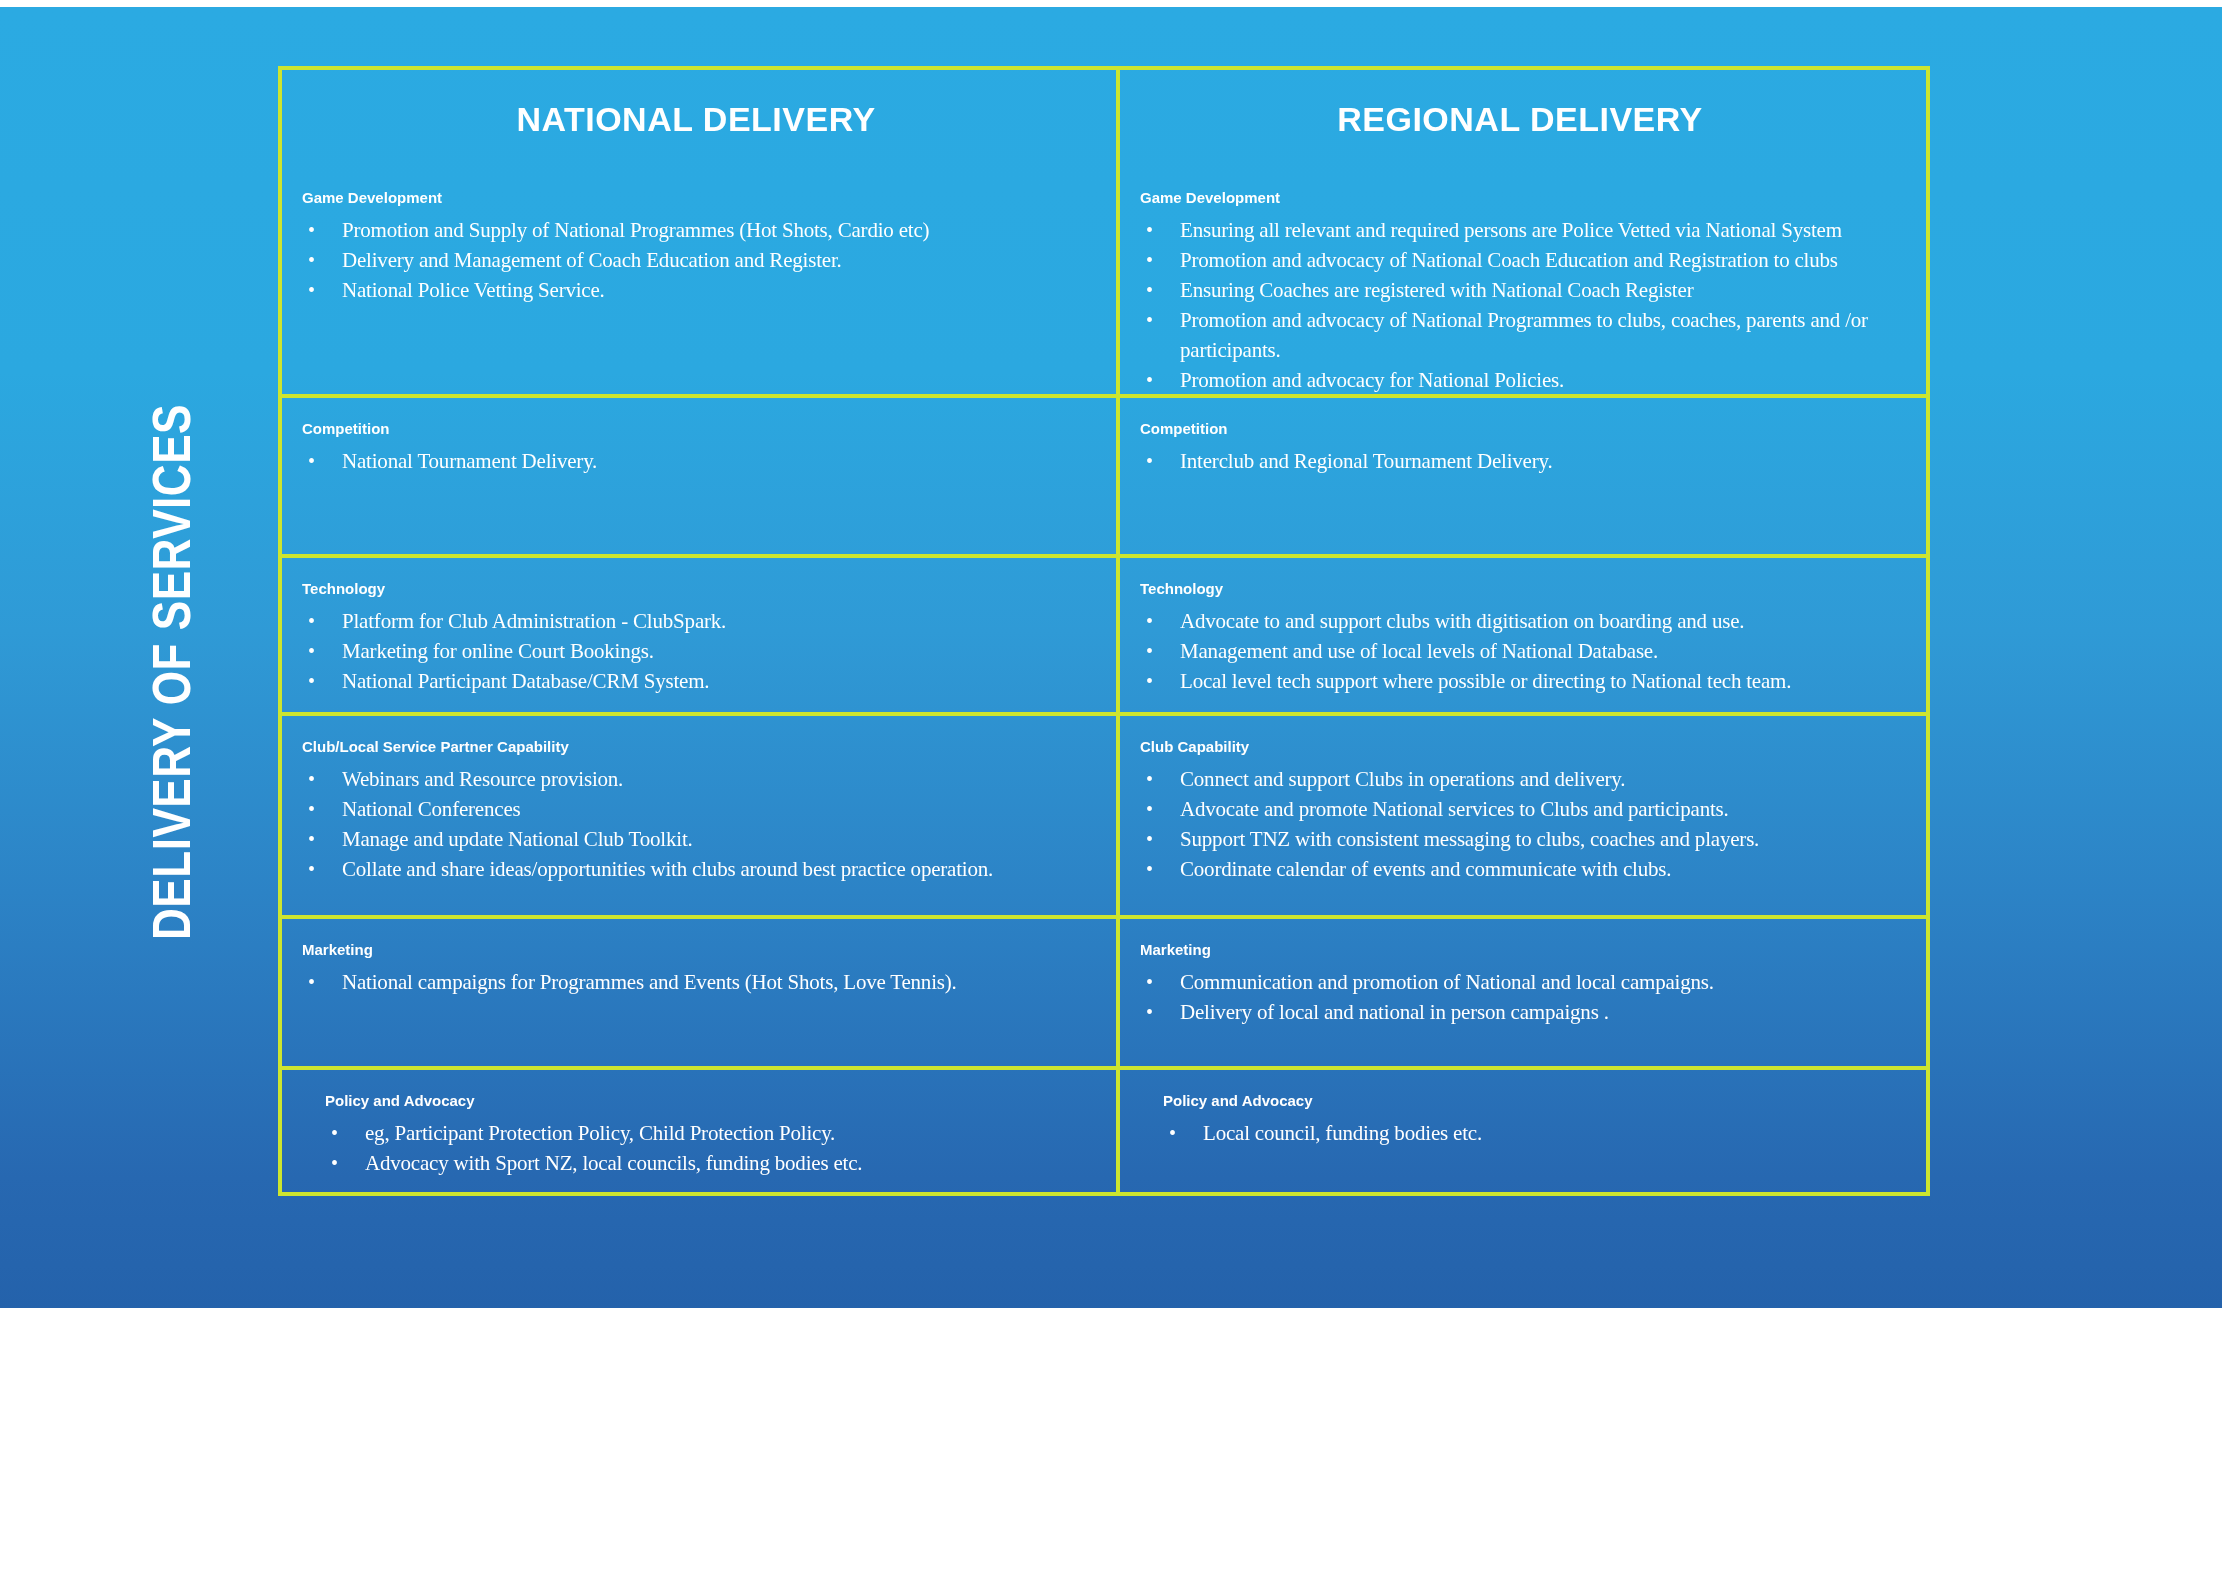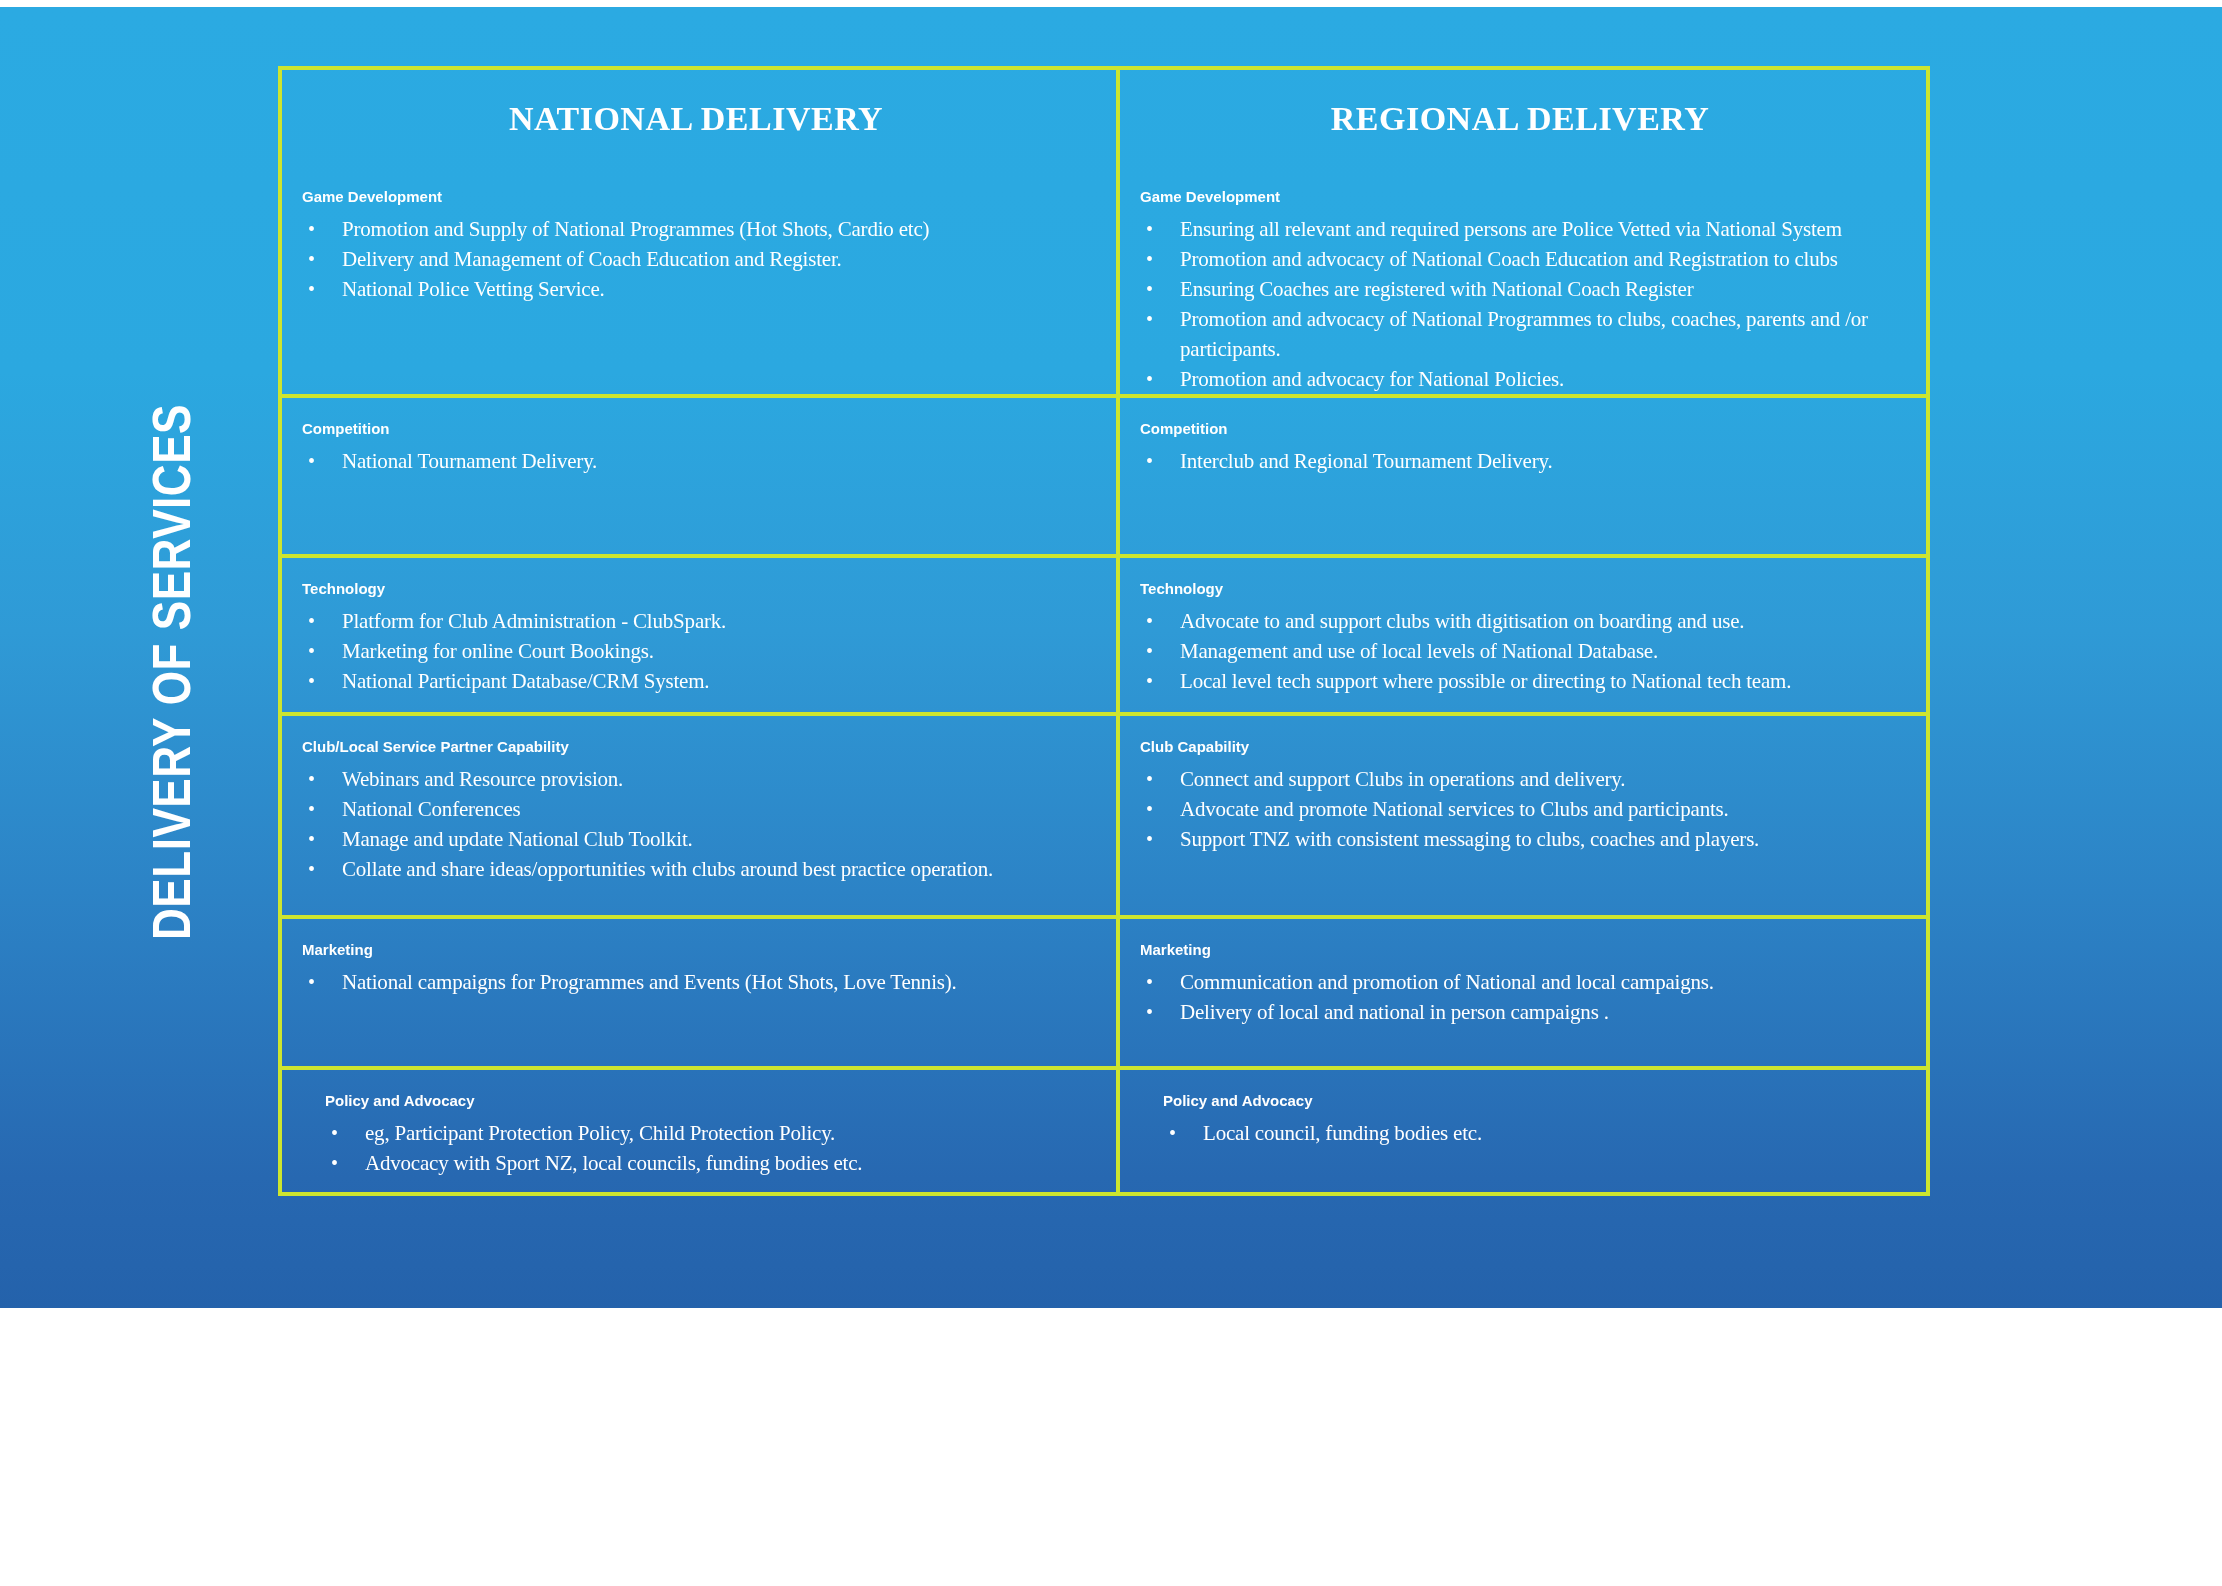--- a/index.html
+++ b/index.html
@@ -61,21 +61,20 @@
   }
   .cell.col-last { border-right: none; }
   .cell.row-last { border-bottom: none; padding-left: 43px; }
 
   .col-header {
     text-align: center;
     font-size: 34px;
     font-weight: 800;
     letter-spacing: 0.5px;
     margin-top: 14px;
-    font-family: Liberation Serif, serif;
   }
   .cell.header-cell .section { margin-top: 44px; }
 
   .section-title {
     font-size: 15px;
     font-weight: 700;
     line-height: 30px;
   }
 
   ul.bullets {
@@ -182,20 +181,21 @@
         </ul>
     </div>
   </div>
   <div class="cell col-last">
     <div class="section">
       <div class="section-title">Club Capability</div>
       <ul class="bullets">
           <li>Connect and support Clubs in operations and delivery.</li>
           <li>Advocate and promote National services to Clubs and participants.</li>
           <li>Support TNZ with consistent messaging to clubs, coaches and players.</li>
+          <li>Coordinate calendar of events and communicate with clubs.</li>
         </ul>
     </div>
   </div>
 
   <div class="cell">
     <div class="section">
       <div class="section-title">Marketing</div>
       <ul class="bullets">
           <li>National campaigns for Programmes and Events (Hot Shots, Love Tennis).</li>
         </ul>

